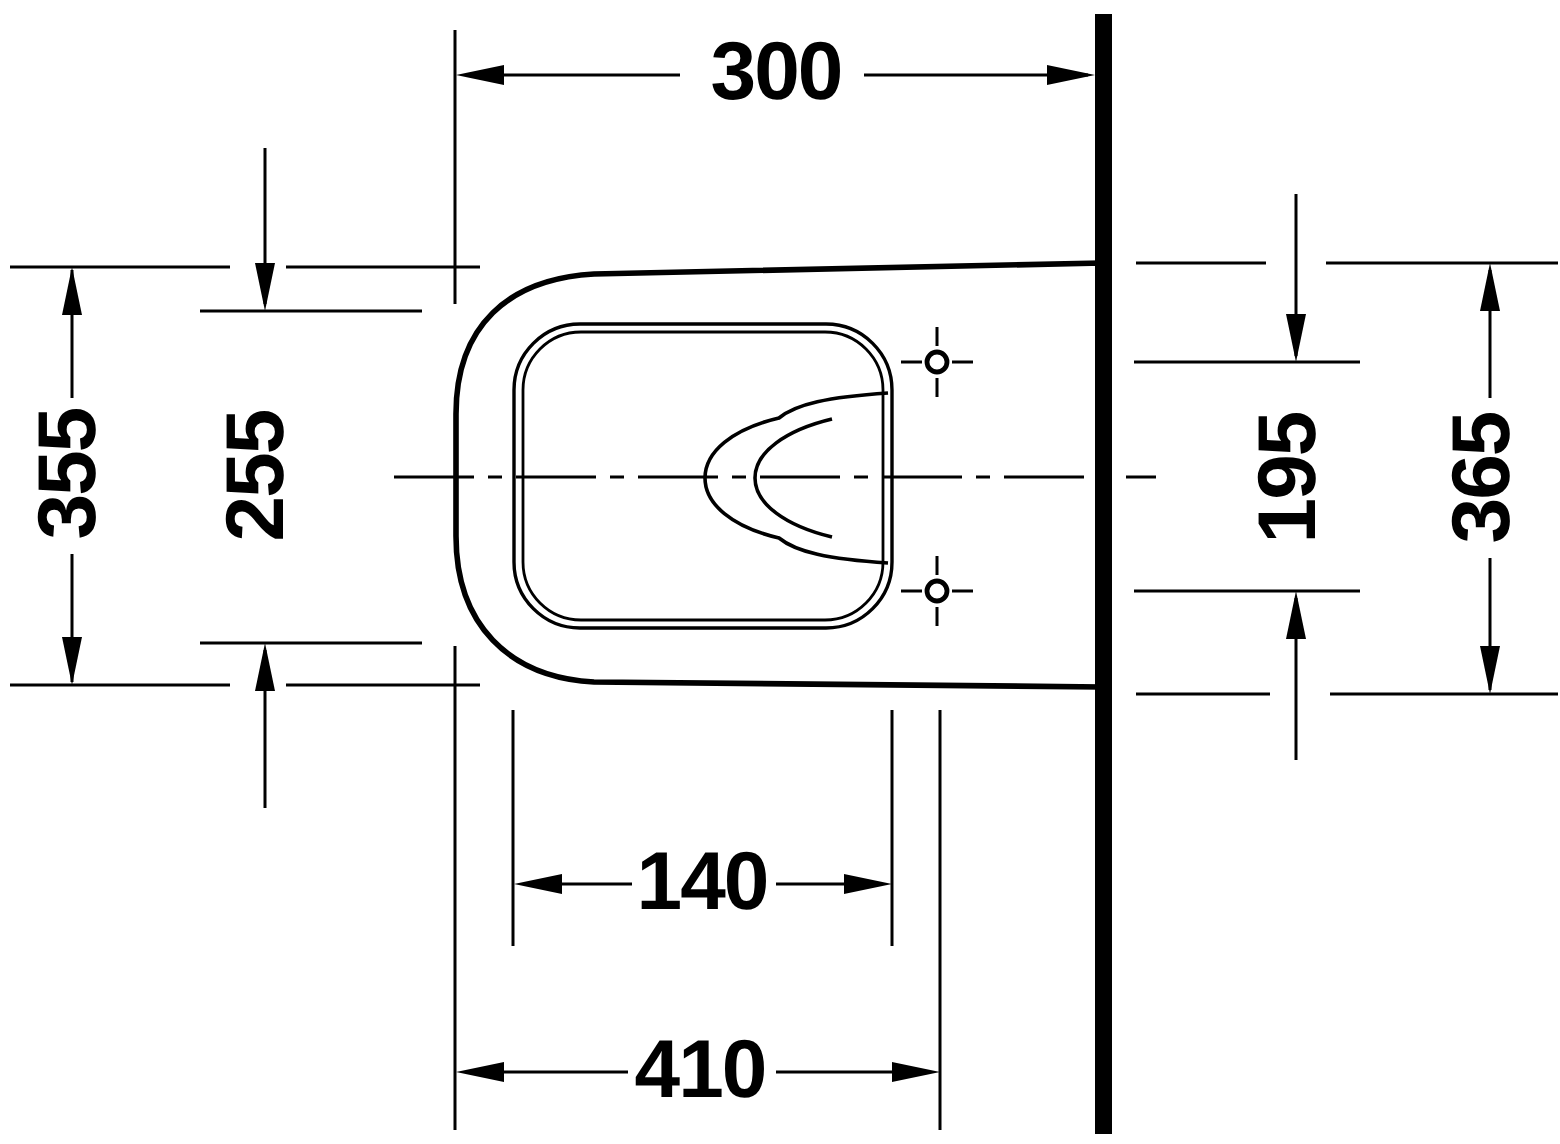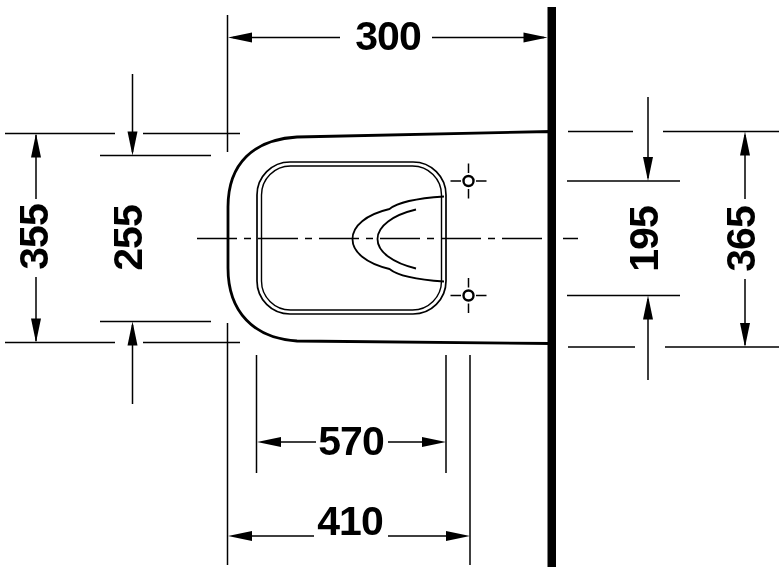--- a/index.html
+++ b/index.html
@@ -129,17 +129,17 @@
   <div class="dim-label" style="left:388px;top:36px;">300</div>
 
   <div class="dim-label vert" style="left:34px;top:237px;">355</div>
 
   <div class="dim-label vert" style="left:128px;top:238px;">255</div>
 
   <div class="dim-label vert" style="left:644px;top:239px;">195</div>
 
   <div class="dim-label vert" style="left:741px;top:239px;">365</div>
 
-  <div class="dim-label" style="left:351px;top:441px;">570</div>
+  <div class="dim-label" style="left:351px;top:441px;">140</div>
 
-  <div class="dim-label" style="left:350px;top:521px;">410</div>
+  <div class="dim-label" style="left:350px;top:535px;">410</div>
 
 </div>
 
 </body></html>

